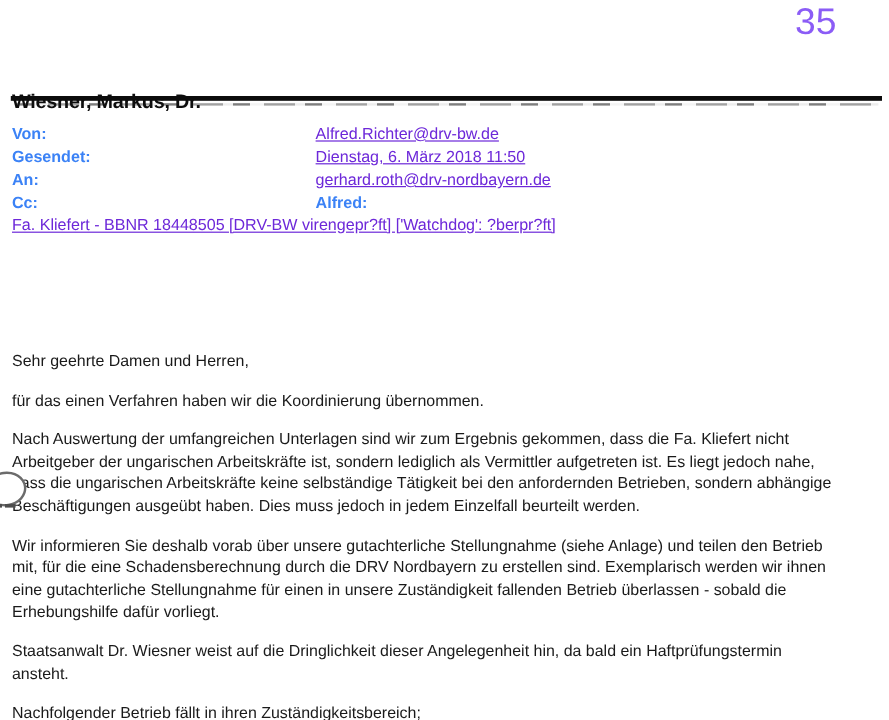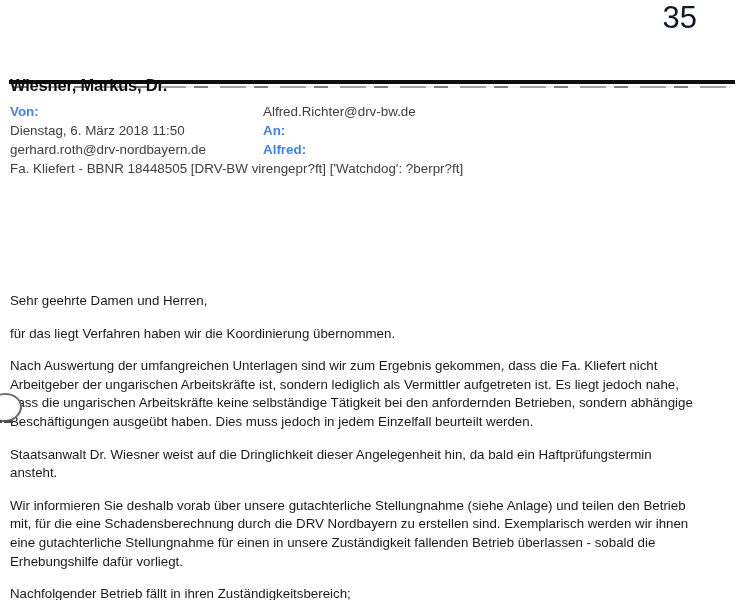--- a/index.html
+++ b/index.html
@@ -18,21 +18,21 @@
   }
 
   
   .page-number {
     position: absolute;
     top: 1px;
     right: 44px;
     font-size: 31px;
     line-height: 34px;
     font-weight: 400;
-    color: #0f172a;
+    color: #8b5cf6;
   }
 
   
   .sender-header {
     position: absolute;
     left: 10px;
     top: 76px;
     font-size: 16.5px;
     font-weight: 700;
     letter-spacing: -0.2px;
@@ -71,21 +71,22 @@
     grid-template-columns: 253px 1fr;
     font-size: 13.4px;
     line-height: 19px;
   }
   .field-label {
     font-weight: 700;
     color: #3b82f6;
   }
   .field-value {
     white-space: pre;
-    color: #404040;
+    color: #6d28d9;
+    text-decoration: underline;
   }
 
   
   .body-text {
     position: absolute;
     left: 10px;
     top: 292px;
     width: 728px;
     font-size: 13.3px;
     line-height: 18.6px;
@@ -130,43 +131,45 @@
 
   <div class="sender-header">Wiesner, Markus, Dr.</div>
 
   <div class="rule-thick"></div>
   <div class="rule-echo"></div>
 
   <div class="fields">
     <div class="field-label">Von:</div>
     <div class="field-value">Alfred.Richter@drv-bw.de</div>
 
+    <div class="field-label">Gesendet:</div>
     <div class="field-value">Dienstag, 6. März 2018 11:50</div>
 
     <div class="field-label">An:</div>
     <div class="field-value">gerhard.roth@drv-nordbayern.de</div>
 
+    <div class="field-label">Cc:</div>
 
     <div class="field-label">Alfred:</div>
     <div class="field-value">Fa. Kliefert - BBNR 18448505 [DRV-BW virengepr?ft] ['Watchdog': ?berpr?ft]</div>
 
   </div>
 
   <div class="body-text">
     <p>Sehr geehrte Damen und Herren,</p>
-    <p>für das liegt Verfahren haben wir die Koordinierung übernommen.</p>
+    <p>für das einen Verfahren haben wir die Koordinierung übernommen.</p>
     <p>Nach Auswertung der umfangreichen Unterlagen sind wir zum Ergebnis gekommen, dass die Fa. Kliefert nicht
 Arbeitgeber der ungarischen Arbeitskräfte ist, sondern lediglich als Vermittler aufgetreten ist. Es liegt jedoch nahe,
 dass die ungarischen Arbeitskräfte keine selbständige Tätigkeit bei den anfordernden Betrieben, sondern abhängige
 Beschäftigungen ausgeübt haben. Dies muss jedoch in jedem Einzelfall beurteilt werden.</p>
-    <p>Staatsanwalt Dr. Wiesner weist auf die Dringlichkeit dieser Angelegenheit hin, da bald ein Haftprüfungstermin
-ansteht.</p>
     <p>Wir informieren Sie deshalb vorab über unsere gutachterliche Stellungnahme (siehe Anlage) und teilen den Betrieb
 mit, für die eine Schadensberechnung durch die DRV Nordbayern zu erstellen sind. Exemplarisch werden wir ihnen
 eine gutachterliche Stellungnahme für einen in unsere Zuständigkeit fallenden Betrieb überlassen - sobald die
 Erhebungshilfe dafür vorliegt.</p>
+    <p>Staatsanwalt Dr. Wiesner weist auf die Dringlichkeit dieser Angelegenheit hin, da bald ein Haftprüfungstermin
+ansteht.</p>
     <p>Nachfolgender Betrieb fällt in ihren Zuständigkeitsbereich;</p>
   </div>
 
   <div class="hole-punch"></div>
   <div class="scan-dash"></div>
 
 </div>
 
 </body></html>

